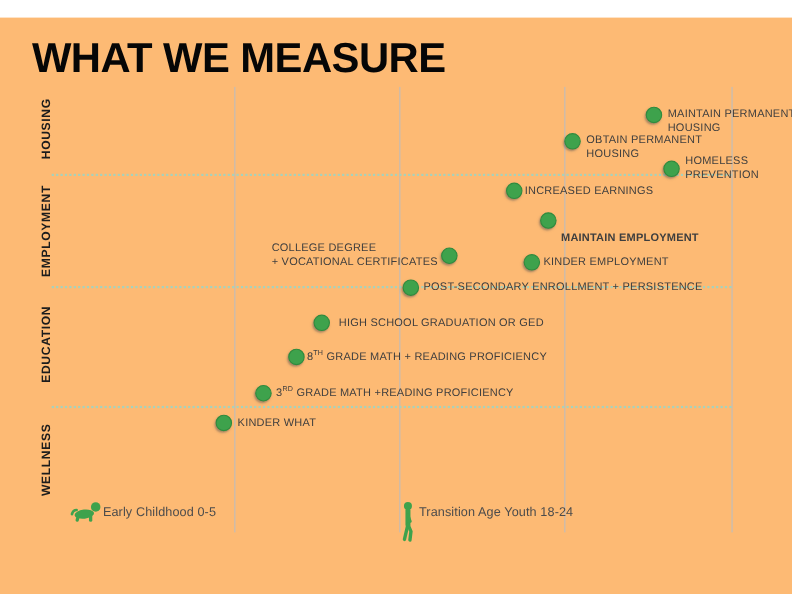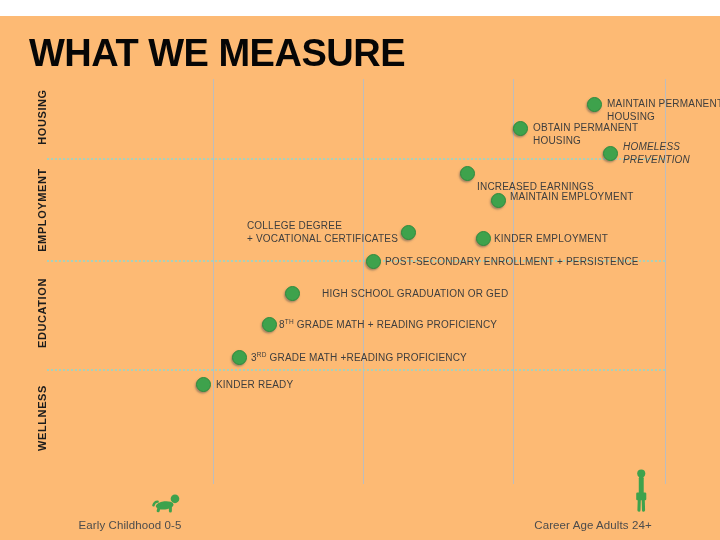--- a/index.html
+++ b/index.html
@@ -21,22 +21,22 @@
   .dot{
     position:absolute;width:15px;height:15px;border-radius:50%;box-sizing:border-box;
     background:#3ea24c;border:1px solid #2f8b3e;box-shadow:-1px 1.5px 2px rgba(80,80,80,.5);
   }
   .mlabel{
     position:absolute;font-size:10px;line-height:13px;letter-spacing:.2px;color:#3e3e3e;
     white-space:nowrap;
   }
   .mlabel sup{font-size:6.5px;line-height:0;}
   .stage{
-    position:absolute;top:455px;height:60px;transform:translateX(-50%);
-    display:flex;flex-direction:column;align-items:flex-end;justify-content:flex-end;
+    position:absolute;top:439px;height:60px;transform:translateX(-50%);
+    display:flex;flex-direction:row;align-items:flex-start;justify-content:flex-end;
   }
   .stage-label{font-size:11.5px;color:#4c4c4c;letter-spacing:.1px;margin-top:5px;white-space:nowrap;}
   .icon svg{display:block;}
 </style>
 </head>
 <body>
 
 <div class="canvas">
   <h1 class="title">WHAT WE MEASURE</h1>
 
@@ -50,63 +50,63 @@
       <div class="hline" style="top: 353px; left: 47px; width: 618px;"></div>
       <div class="ycat" style="left: 42px; top: 101px;">HOUSING</div>
       <div class="ycat" style="left: 42px; top: 194px;">EMPLOYMENT</div>
       <div class="ycat" style="left: 42px; top: 297px;">EDUCATION</div>
       <div class="ycat" style="left: 42px; top: 402px;">WELLNESS</div>
       <div class="dot" style="left: 586.5px; top: 80.5px;"></div>
       <div class="mlabel" style="top: 81px; left: 607px;">MAINTAIN PERMANENT<br>HOUSING</div>
       <div class="dot" style="left: 512.5px; top: 104.5px;"></div>
       <div class="mlabel" style="top: 105px; left: 533px;">OBTAIN PERMANENT<br>HOUSING</div>
       <div class="dot" style="left: 602.5px; top: 129.5px;"></div>
-      <div class="mlabel" style="top: 124px; left: 623px; font-style: italic;">HOMELESS<br>PREVENTION</div>
+      <div class="mlabel" style="top: 124px; left: 623px;">HOMELESS<br>PREVENTION</div>
       <div class="dot" style="left: 459.5px; top: 149.5px;"></div>
-      <div class="mlabel" style="top: 164px; left: 477px;">INCREASED EARNINGS</div>
+      <div class="mlabel" style="top: 151px; left: 477px;">INCREASED EARNINGS</div>
       <div class="dot" style="left: 490.5px; top: 176.5px;"></div>
-      <div class="mlabel" style="top: 174px; left: 510px;">MAINTAIN EMPLOYMENT</div>
+      <div class="mlabel" style="top: 194px; left: 510px; font-weight: bold;">MAINTAIN EMPLOYMENT</div>
       <div class="dot" style="left: 400.5px; top: 208.5px;"></div>
       <div class="mlabel" style="top: 203px; right: 322px; text-align: left;">COLLEGE DEGREE<br>+ VOCATIONAL CERTIFICATES</div>
       <div class="dot" style="left: 475.5px; top: 214.5px;"></div>
       <div class="mlabel" style="top: 216px; left: 494px;">KINDER EMPLOYMENT</div>
       <div class="dot" style="left: 365.5px; top: 237.5px;"></div>
       <div class="mlabel" style="top: 239px; left: 385px; text-align: right;">POST-SECONDARY ENROLLMENT + PERSISTENCE</div>
       <div class="dot" style="left: 284.5px; top: 269.5px;"></div>
-      <div class="mlabel" style="top: 271px; left: 322px;">HIGH SCHOOL GRADUATION OR GED</div>
+      <div class="mlabel" style="top: 271px; left: 308px;">HIGH SCHOOL GRADUATION OR GED</div>
       <div class="dot" style="left: 261.5px; top: 300.5px;"></div>
       <div class="mlabel" style="top: 302px; left: 279px;">8<sup>TH</sup> GRADE MATH + READING PROFICIENCY</div>
       <div class="dot" style="left: 231.5px; top: 333.5px;"></div>
       <div class="mlabel" style="top: 335px; left: 251px;">3<sup>RD</sup> GRADE MATH +READING PROFICIENCY</div>
       <div class="dot" style="left: 195.5px; top: 360.5px;"></div>
-      <div class="mlabel" style="top: 362px; left: 216px;">KINDER READY</div>
+      <div class="mlabel" style="top: 362px; left: 216px;">KINDER WHAT</div>
     </div>
 
   <div class="stage" style="left: 130px;">
     <span class="icon">
       <svg width="30" height="21" viewBox="0 0 32 22">
         <circle cx="25" cy="6" r="4.6" fill="#3EA24C"></circle>
         <ellipse cx="14" cy="13" rx="9.5" ry="4.4" fill="#3EA24C" transform="rotate(-6 14 13)"></ellipse>
         <rect x="18.5" y="13" width="3.2" height="7.5" rx="1.6" fill="#3EA24C"></rect>
         <rect x="6" y="13" width="3.2" height="7.5" rx="1.6" fill="#3EA24C" transform="rotate(14 7.6 16.7)"></rect>
         <path d="M2 13 q1 -4 4.5 -4" stroke="#3EA24C" stroke-width="2.6" fill="none" stroke-linecap="round"></path>
       </svg>
     </span>
     <span class="stage-label">Early Childhood 0-5</span>
   </div>
 
 
-
-  <div class="stage" style="left: 593px;">
+  <div class="stage" style="left: 441px;">
     <span class="icon">
-      <svg width="22" height="46" viewBox="0 0 24 48">
-        <circle cx="12" cy="5" r="4.4" fill="#3EA24C"></circle>
+      <svg width="20" height="39" viewBox="0 0 22 41">
+        <circle cx="11" cy="4.5" r="4" fill="#3EA24C"></circle>
         <g stroke="#3EA24C" fill="none" stroke-linecap="round">
-          <path d="M12 10 L12 28" stroke-width="5.4"></path>
-          <path d="M10 28 L9.5 45" stroke-width="3.4"></path>
-          <path d="M14 28 L14.5 45" stroke-width="3.4"></path>
+          <path d="M11 9 L11 23" stroke-width="5"></path>
+          <path d="M11 23 L7.5 38" stroke-width="3.4"></path>
+          <path d="M11 23 L14 30 L13 38.5" stroke-width="3.4"></path>
+          <path d="M11 13 L13.5 20" stroke-width="2.6"></path>
         </g>
-        <rect x="6.5" y="25.5" width="11" height="8.5" rx="1.4" fill="#3EA24C"></rect>
       </svg>
     </span>
-    <span class="stage-label">Career Age Adults 24+</span>
+    <span class="stage-label">Transition Age Youth 18-24</span>
   </div>
+
 </div>
 
 </body></html>

